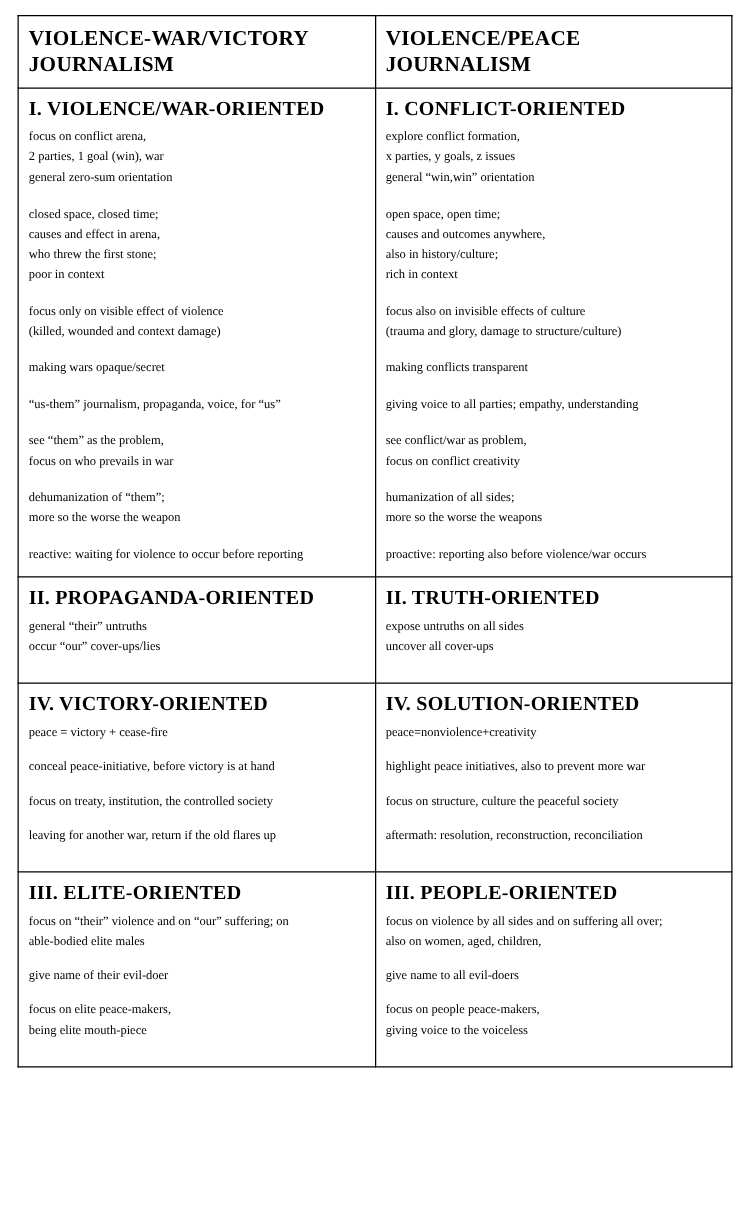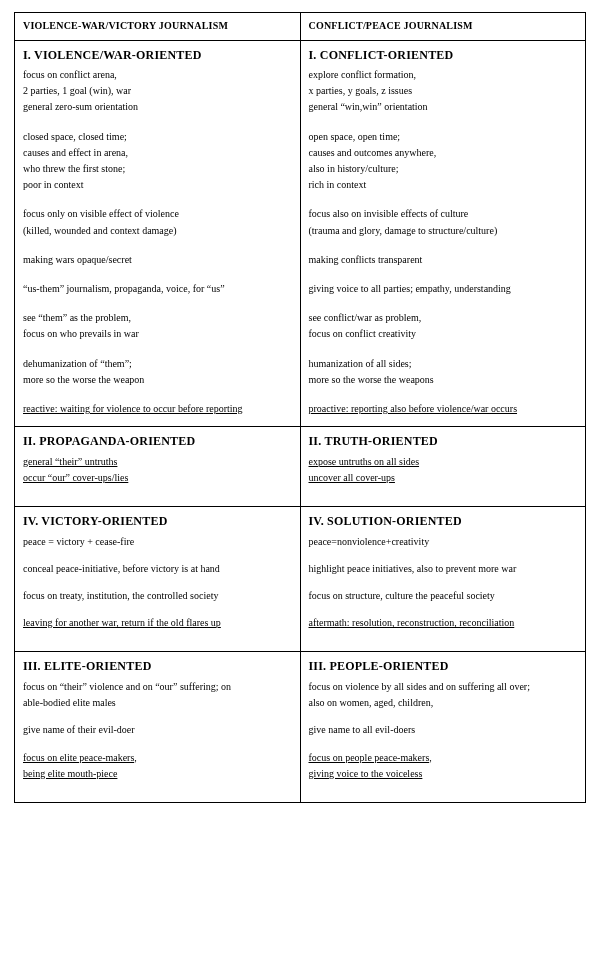--- a/index.html
+++ b/index.html
@@ -33,39 +33,38 @@
     vertical-align: top;
     padding: 0;
   }
   .cellpad {
     padding: 6px 8px 8px 8px;
   }
   .hdr .cellpad {
     padding: 7px 8px 7px 8px;
   }
   .hdr-text {
-    font-size: 10px;
+    font-size: 17px;
     font-weight: bold;
     letter-spacing: 0.2px;
     line-height: 1.25;
   }
   .sec-title {
-    font-size: 12px;
+    font-size: 16px;
     font-weight: bold;
     letter-spacing: 0.2px;
     margin-bottom: 4px;
     line-height: 1.3;
     font-family: Liberation Serif, serif;
   }
   .grp {
     margin-bottom: 13px;
   }
   .grp:last-child {
     margin-bottom: 0;
-    text-decoration: underline;
   }
   .ln {
     font-size: 10px;
     line-height: 1.62;
     white-space: pre-wrap;
   }
   .blockcell .cellpad {
     padding-top: 7px;
     padding-bottom: 9px;
   }
@@ -83,21 +82,21 @@
       </colgroup>
     <tbody>
       <tr class="hdr">
         <td>
           <div class="cellpad">
             <div class="hdr-text">VIOLENCE-WAR/VICTORY JOURNALISM</div>
           </div>
         </td>
         <td>
           <div class="cellpad">
-            <div class="hdr-text">CONFLICT/PEACE JOURNALISM</div>
+            <div class="hdr-text">VIOLENCE/PEACE JOURNALISM</div>
           </div>
         </td>
       </tr>
 
     <tr>
           <td class="blockcell">
             <div class="cellpad">
               <div class="sec-title">I. VIOLENCE/WAR-ORIENTED</div>
               <div class="grp">
                 <div class="ln">focus on conflict arena,</div>

